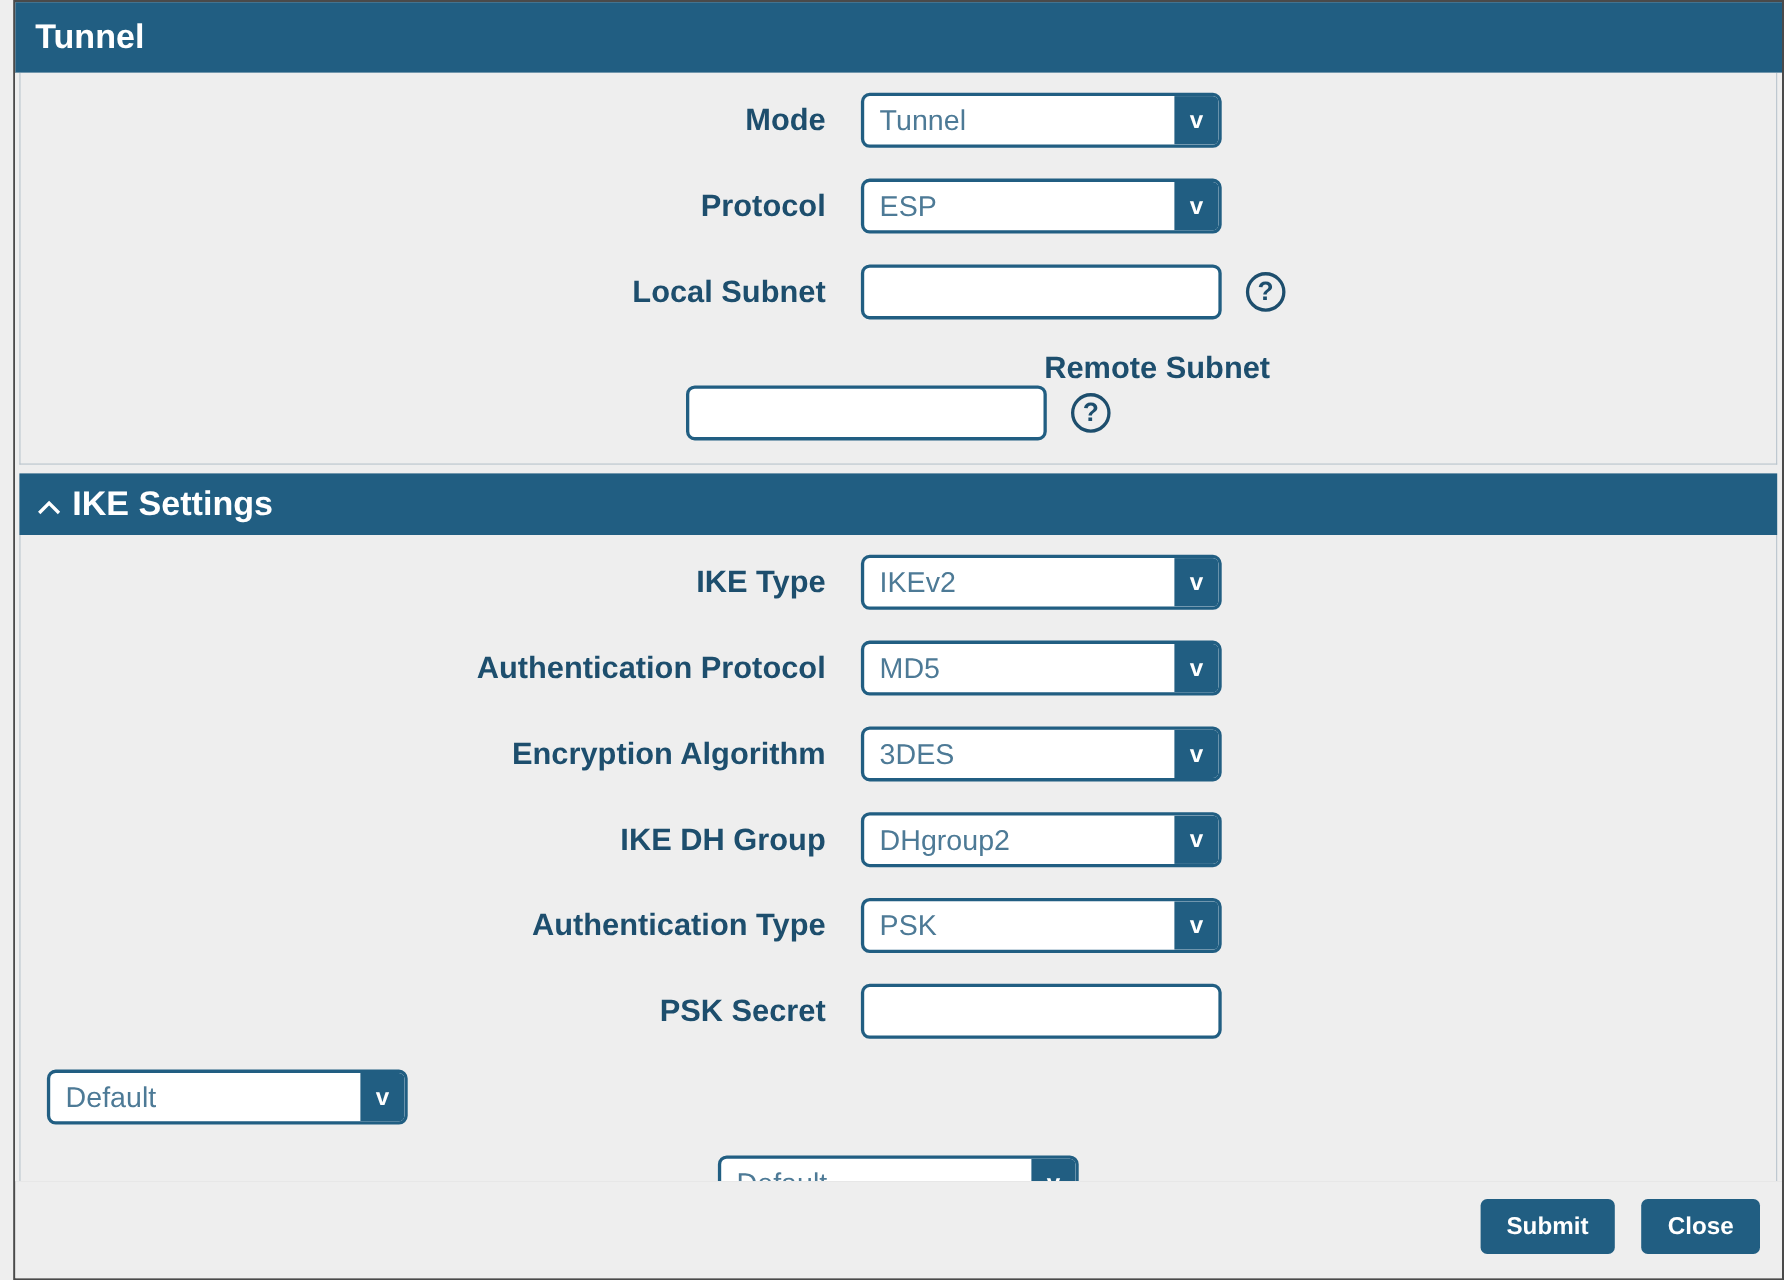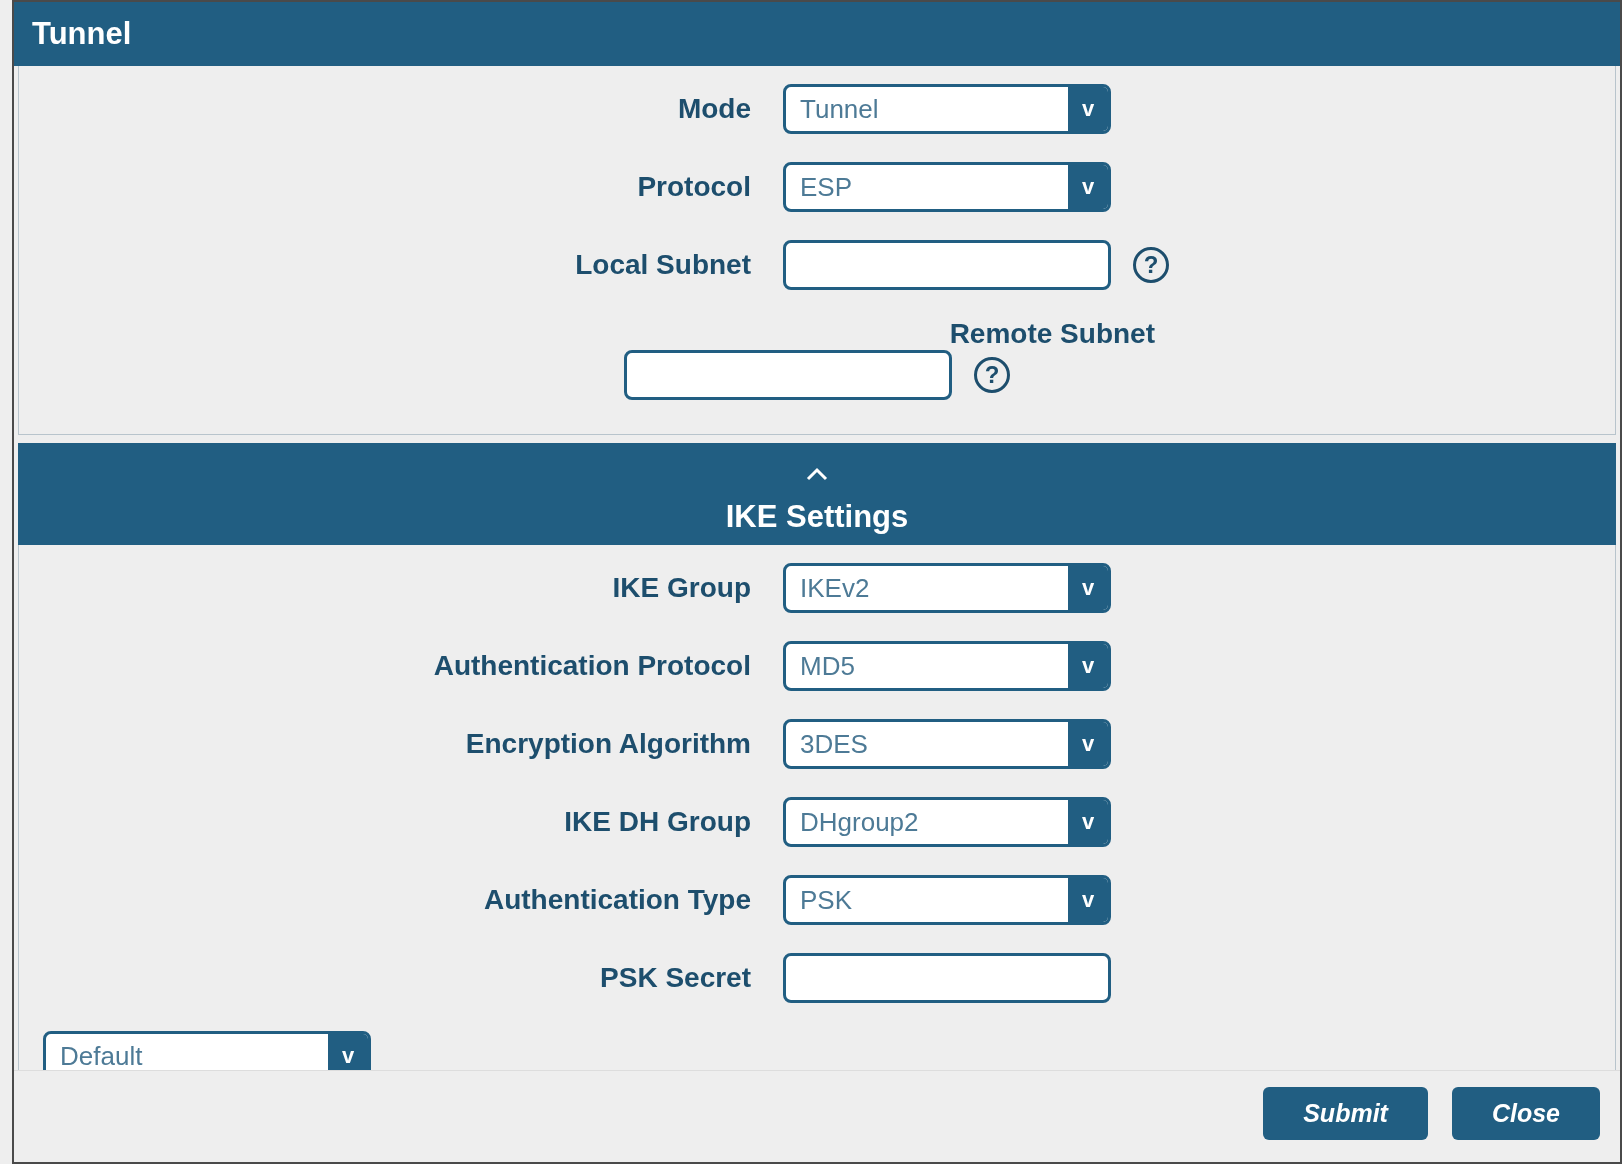--- a/index.html
+++ b/index.html
@@ -33,35 +33,34 @@
   .modal-body {
     flex: 1;
     overflow-y: auto;
     background: #eeeeee;
     padding: 0 4px;
   }
   .section-upper {
     border: 1px solid #b8c4cc;
     border-top: none;
     background: #eeeeee;
-    padding: 18px 24px 34px 24px;
+    padding: 18px 24px 21px 24px;
     min-height: 300px;
   }
   .section-header {
     background: #215e82;
     color: #ffffff;
     font-weight: bold;
     font-size: 31px;
     padding: 10px 16px;
     display: flex;
     align-items: center;
     gap: 10px;
     cursor: pointer;
     margin-top: 8px;
-    flex-direction: column;
   }
   .section-header .chevron {
     display: inline-block;
   }
   .section-body {
     border: 1px solid #b8c4cc;
     border-top: none;
     background: #eeeeee;
     padding: 18px 24px 22px 24px;
   }
@@ -142,26 +141,25 @@
     padding: 16px 20px 22px 20px;
     display: flex;
     justify-content: flex-end;
     gap: 24px;
     border-top: 1px solid #ddd;
   }
   .btn {
     background: #215e82;
     color: #ffffff;
     font-weight: bold;
-    font-size: 25px;
-    padding: 12px 40px;
+    font-size: 22px;
+    padding: 12px 24px;
     border: none;
     border-radius: 6px;
     cursor: pointer;
-    font-style: italic;
   }
   
   .modal-body::-webkit-scrollbar { width: 22px; }
   .modal-body::-webkit-scrollbar-track { background: #eeeeee; }
   .modal-body::-webkit-scrollbar-thumb { background: #b8b8b8; border-radius: 11px; }
 </style>
 </head>
 <body>
 
 <div class="modal">
@@ -215,21 +213,21 @@
         <svg width="22" height="14" viewBox="0 0 22 14">
             <polyline points="2,12 11,3 20,12" fill="none" stroke="#ffffff" stroke-width="3"></polyline>
           </svg>
       </span>
       <span>IKE Settings</span>
     </div>
 
     <div class="section-body">
 
       <div class="form-row">
-        <div class="form-label">IKE Group</div>
+        <div class="form-label">IKE Type</div>
         <div class="form-control-wrap">
           <div class="select-box">
             <div class="select-value">IKEv2</div>
             <div class="select-arrow">v</div>
           </div>
         </div>
       </div>
 
       <div class="form-row">
         <div class="form-label">Authentication Protocol</div>

